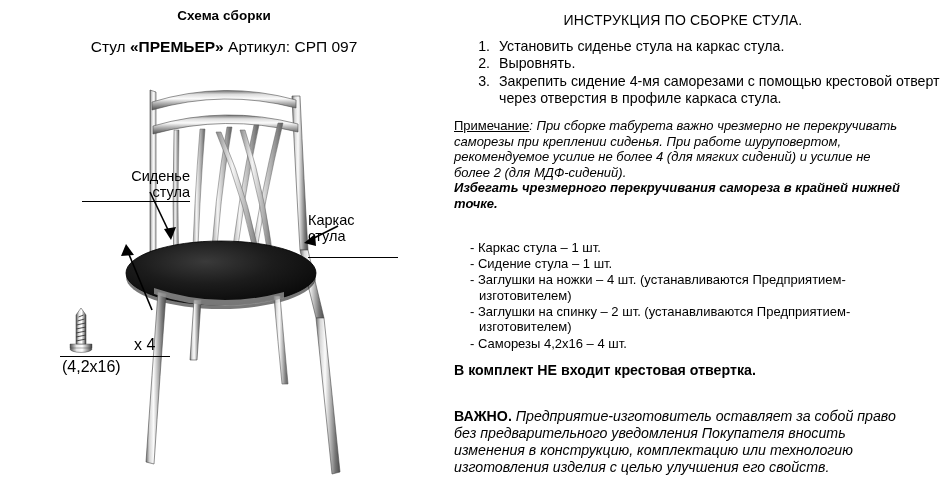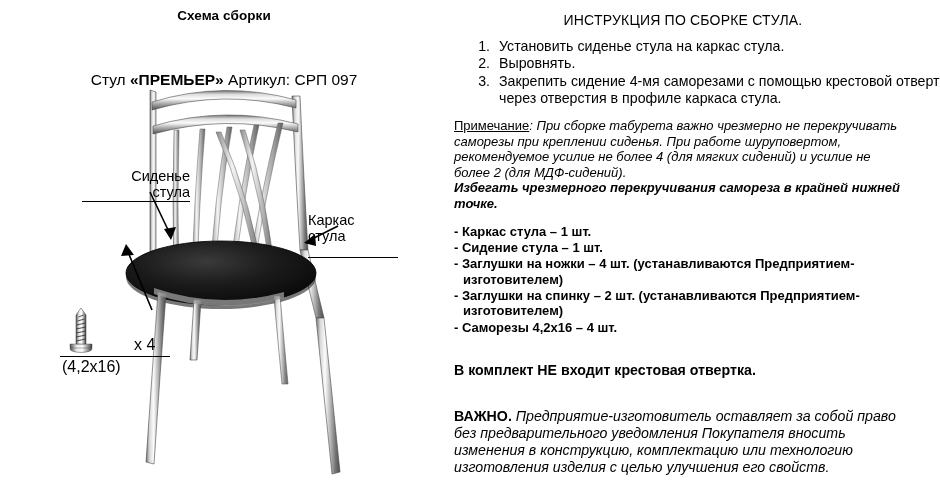--- a/index.html
+++ b/index.html
@@ -33,21 +33,20 @@
     font-weight: bold;
     letter-spacing: 0.1px;
   }
   #product-line {
     position: absolute;
     left: 0; top: 38px;
     width: 448px;
     text-align: center;
     font-size: 15.5px;
     white-space: nowrap;
-    margin-top: 33px;
   }
   #product-line .model { font-weight: bold; }
 
   
   #chair-figure {
     position: absolute;
     left: 88px; top: 74px;
     width: 300px; height: 421px;
   }
   #chair-figure svg { display: block; }
@@ -148,23 +147,22 @@
     display: block;
     margin-top: 0;
   }
 
   #kit-block { top: 224px; }
   #kit-title {
     text-decoration: underline;
     margin-bottom: 1px;
   }
   #kit-list {
-    margin: 0; padding: 0;
+    margin: 16px; padding: 0;
     list-style: none;
-    font-weight: bold;
   }
   #kit-list li {
     text-indent: 0;
     padding-left: 9px;
     margin-bottom: 0.5px;
   }
   #kit-list li::before {
     content: "- ";
     margin-left: -9px;
   }

